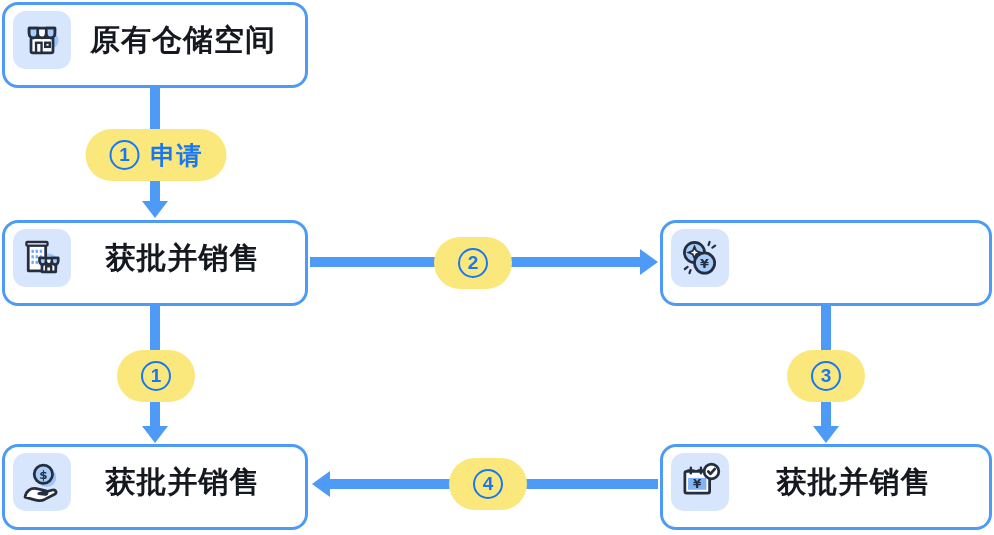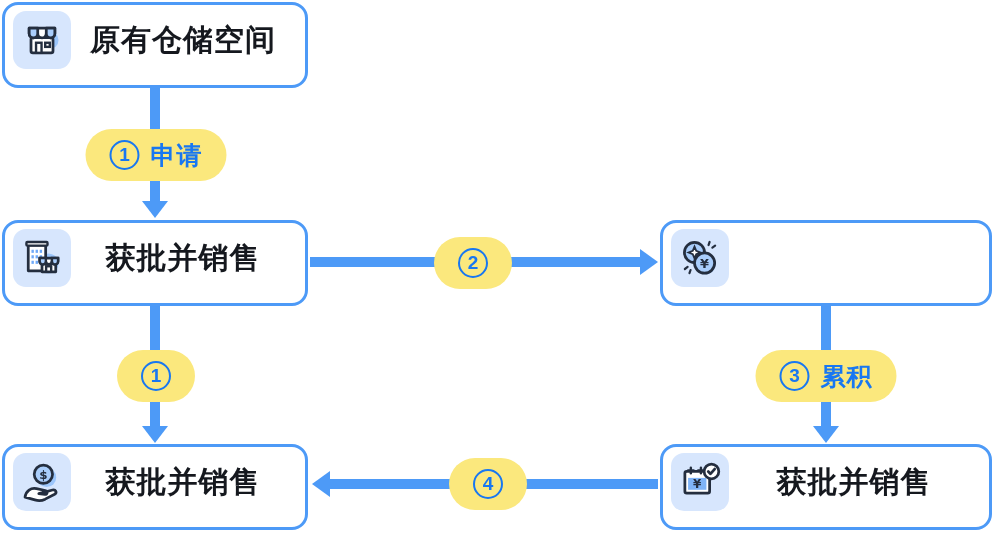--- a/index.html
+++ b/index.html
@@ -168,20 +168,19 @@
   <div class="pill" style="left:473px;top:263px">
     <span class="num">2</span>
   </div>
 
   <div class="pill" style="left:156px;top:376px">
     <span class="num">1</span>
   </div>
 
   <div class="pill" style="left:826px;top:376px">
     <span class="num">3</span>
-    <span class="pill-label">累积</span>
   </div>
 
   <div class="pill" style="left:488px;top:484px">
     <span class="num">4</span>
   </div>
 
 </div>
 
 </body></html>

